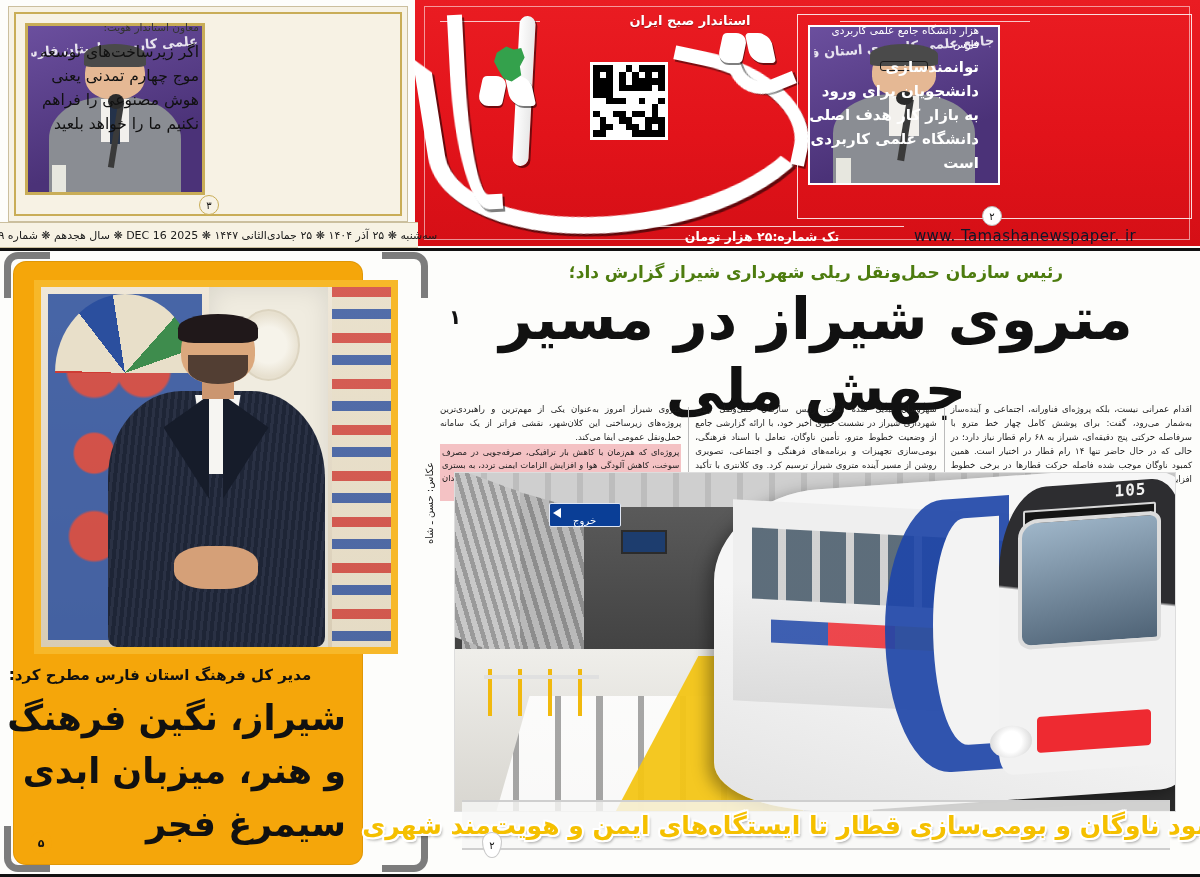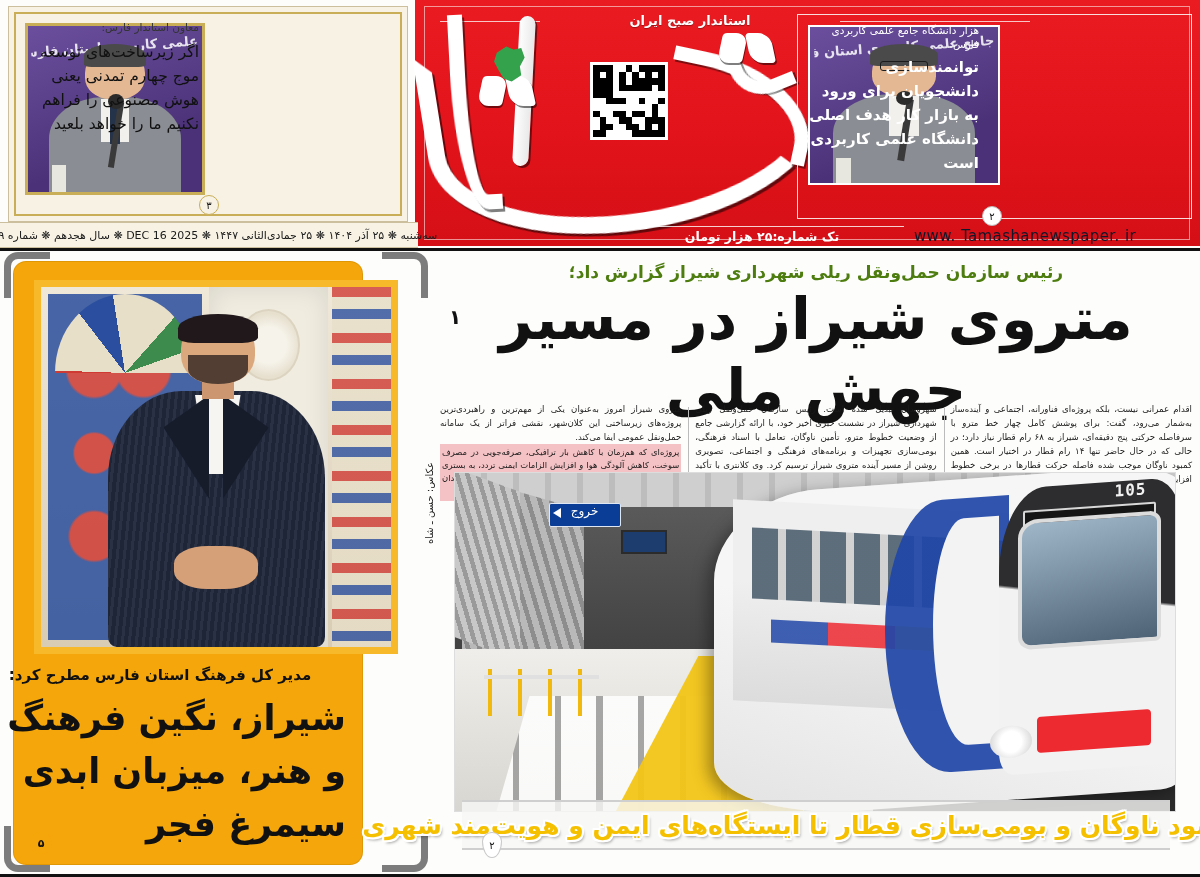--- a/index.html
+++ b/index.html
@@ -300,21 +300,21 @@
     transform: skewY(16deg);
   }
   .mp-escalator2 {
     position:absolute; left:0; top:2%; width:9%; height:50%;
     background: repeating-linear-gradient(72deg,#c8c8c8 0 6px,#9a9a9a 6px 11px);
     transform: skewY(20deg);
   }
   .mp-exitsign {
     position:absolute; left:13%; top:9%; width:10%; height:7%;
     background:#0a3e96; border:1px solid #dfe6f4; border-radius:2px;
-    color:#fff; font-size:12px; display:flex; align-items:flex-start; justify-content:center;
+    color:#fff; font-size:10px; display:flex; align-items:flex-end; justify-content:center;
     direction:rtl;
   }
   .mp-exit-arrow {
     position:absolute; left:13.6%; top:10.4%; width:0; height:0;
     border-top:5px solid transparent; border-bottom:5px solid transparent; border-right:8px solid #fff;
   }
   .mp-monitor { position:absolute; left:23%; top:17%; width:6.5%; height:7%; background:#1d3d6e; border:2px solid #2b2b2b; }
   .mp-platform {
     position:absolute; left:0; bottom:0; width:58%; height:48%;
     background: linear-gradient(180deg,#efeeea,#d8d6d0);
@@ -572,21 +572,21 @@
           <div class="pp-shirt"></div>
           <div class="pp-tie"></div>
           <div class="pp-head"></div>
           <div class="pp-hair"></div>
           <div class="pp-mic"></div>
           <div class="pp-mic-head"></div>
           <div class="pp-bottle"></div>
         </div>
       </div>
       <div class="spl-text">
-        <div class="spl-kicker">معاون استاندار فارس:</div>
+        <div class="spl-kicker">معاون استاندار هویت:</div>
         <div class="spl-head">اگر زیرساخت‌های توسعه موج چهارم تمدنی یعنی هوش مصنوعی را فراهم نکنیم ما را خواهد بلعید</div>
       </div>
       <div class="col-pagebadge" style="left:190px; bottom:6px; background:#f7f2e4; border-color:#c9ad57;">۳</div>
     </div>
 
     <div class="side-panel-right">
       <div class="spr-photo">
         <div class="photo-podium">
           <div class="pp-bg"></div>
           <div class="pp-banner-txt">جامع علمی کاربردی استان فارس</div>

